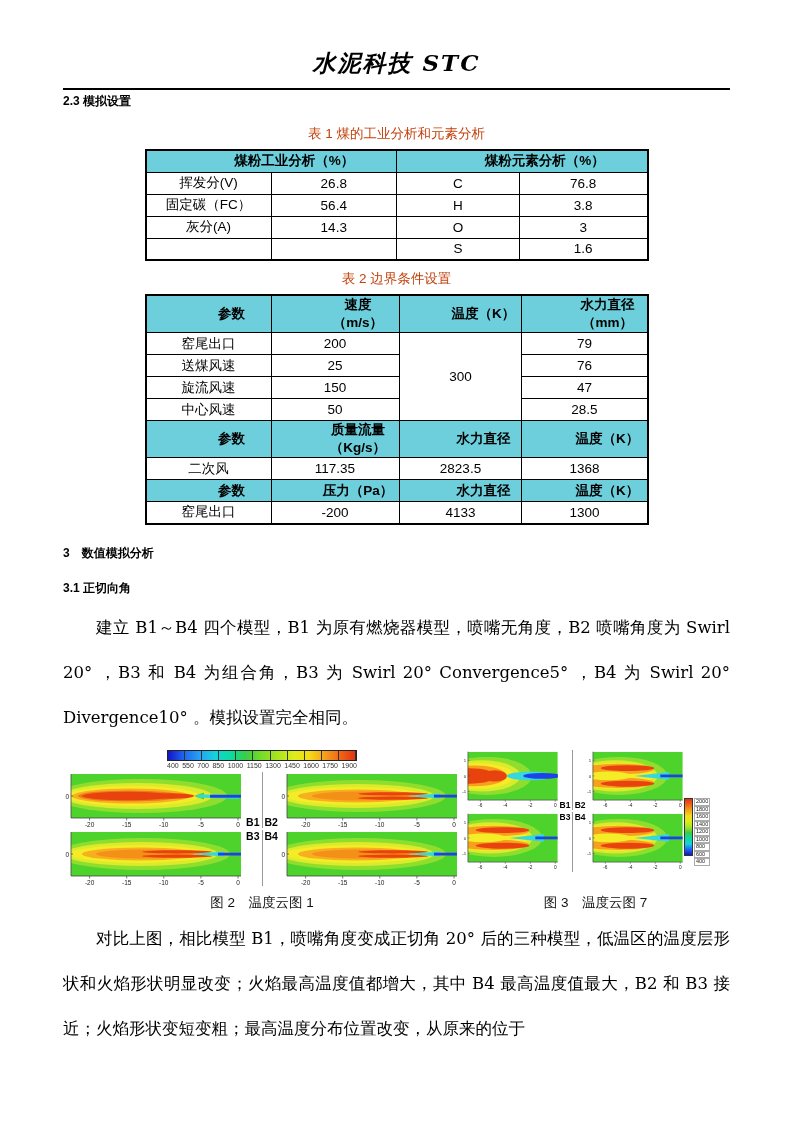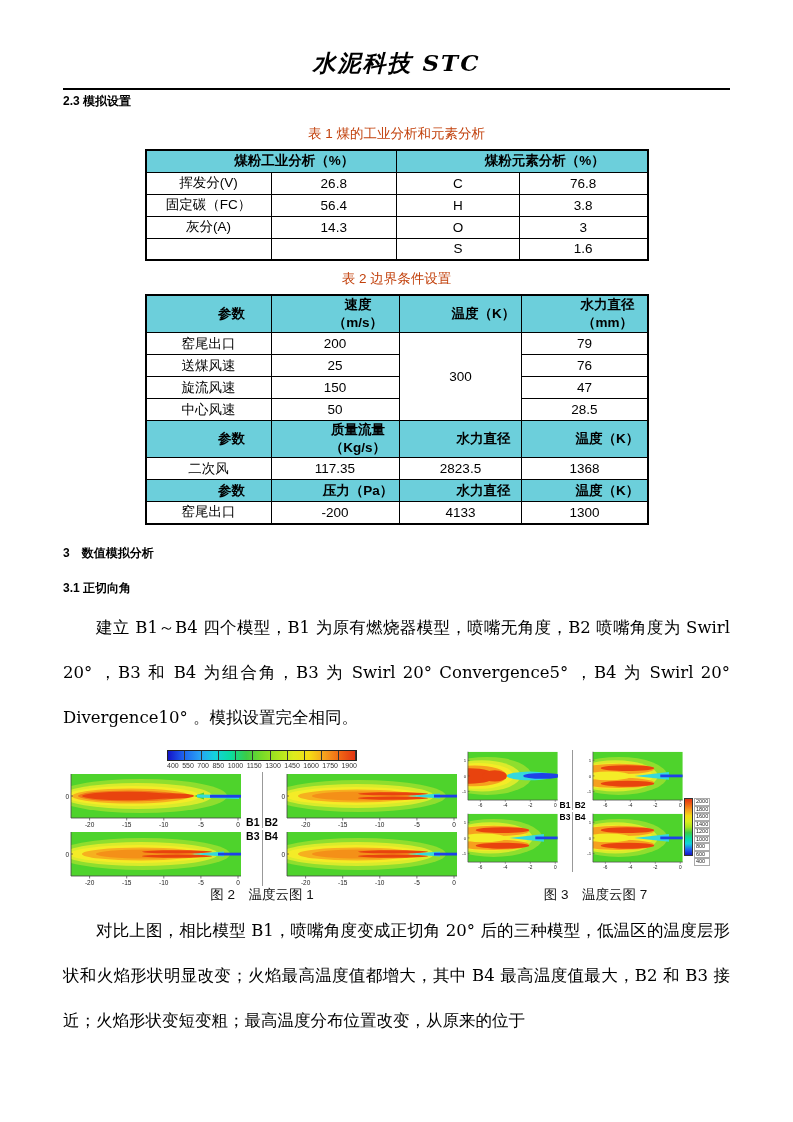--- a/index.html
+++ b/index.html
@@ -86,21 +86,21 @@
     width:9px; height:58px; border:1px solid #333;
     background:linear-gradient(180deg,#E13212,#F06414,#F5A01E,#F5DC14,#DCEC1E,#AAE41E,#3CCC46,#0ADCA0,#14D2DC,#1E64F0,#1414C8);
   }
   .vbar-labels {
     display:flex; flex-direction:column; justify-content:space-between;
     margin-left:1px; font-family:"Liberation Sans",sans-serif; font-size:5.5px;
     color:#222;
   }
   .vbar-labels span { border:1px solid #aaa; background:#fff; padding:0 1px; line-height:5.5px; }
 
-  .fig-captions { display:flex; margin-top:0; }
+  .fig-captions { display:flex; margin-top:8px; }
   .fig-caption {
     font-family:"Liberation Sans",sans-serif; font-size:13.5px; text-align:center; color:#111;
   }
   .cap2 { width:398px; }
   .cap3 { width:269px; }
 
   svg text { font-family:"Liberation Sans",sans-serif; fill:#222; }
 </style>
 </head>
 <body>

